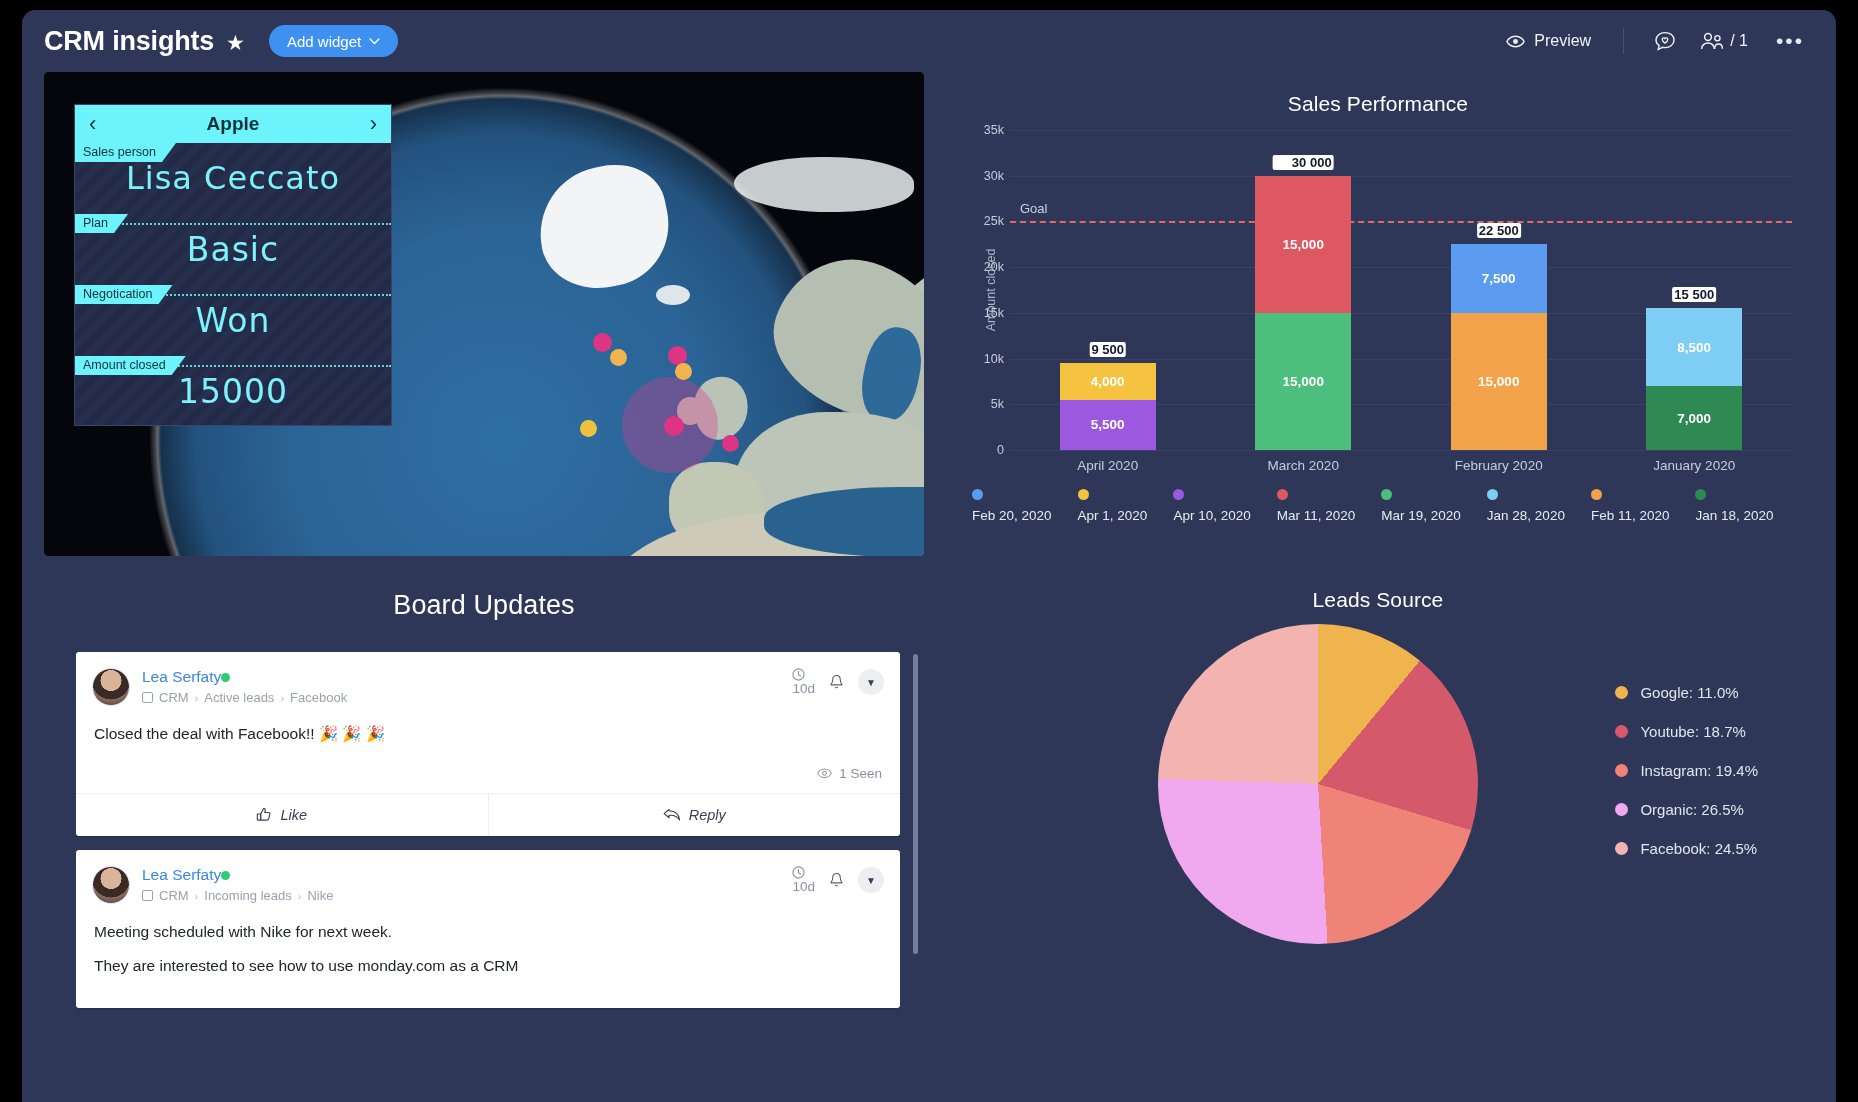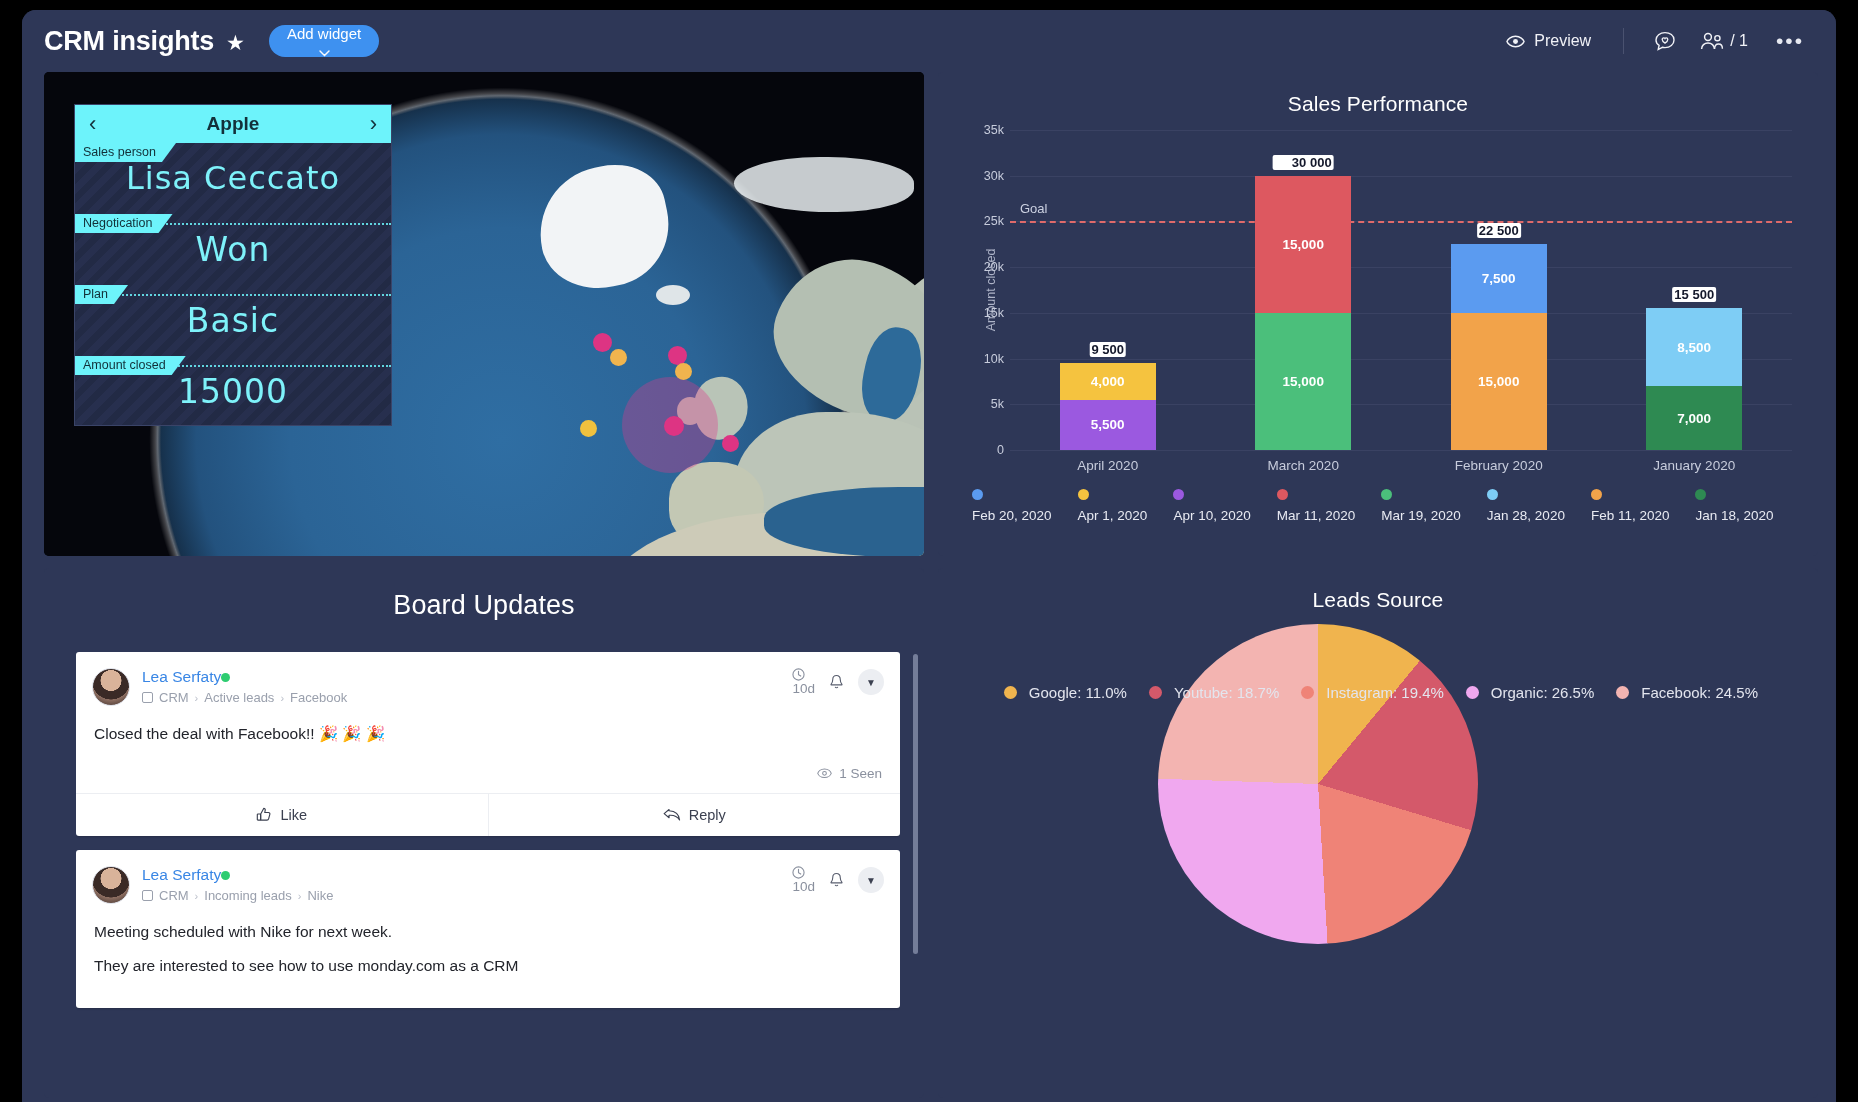--- a/index.html
+++ b/index.html
@@ -38,21 +38,20 @@
     background: #3e91f0;
     color: #fff;
     border: none;
     border-radius: 20px;
     height: 32px;
     padding: 0 18px;
     font-size: 15px;
     font-family: "Liberation Sans", sans-serif;
     display: flex; align-items: center; gap: 8px;
     cursor: pointer;
-    flex-direction: column;
   }
   .caret { font-size: 10px; opacity: .95; }
   .header-right {
     margin-left: auto;
     display: flex; align-items: center; gap: 0px;
     color: #e6e8f0;
   }
   .preview-btn {
     display: flex; align-items: center; gap: 9px;
     font-size: 16px; color: #f0f1f6; cursor: pointer;
@@ -223,33 +222,33 @@
   .chev-btn {
     width:26px; height:26px; border-radius:50%; background:#eceef2;
     display:flex; align-items:center; justify-content:center; color:#3b4050; font-size:10px;
     cursor:pointer;
   }
   .post-body { padding: 6px 18px 4px 18px; color:#22242b; font-size:15.5px; line-height:1.55; }
   .seen-row { display:flex; justify-content:flex-end; align-items:center; gap:7px; color:#8a909e; font-size:13.5px; padding: 16px 18px 12px 18px; }
   .post-actions { display:flex; border-top:1px solid #eceef2; }
   .act {
     flex:1; text-align:left; padding:13px 0; color:#3b4050; font-size:14.5px;
-    display:flex; align-items:center; justify-content:center; gap:8px; cursor:pointer;
+    display:flex; align-items:center; justify-content:center; gap:8px; cursor:pointer;font-style:italic;
   }
   .act + .act { border-left:1px solid #eceef2; }
   .scrollbar {
     position:absolute; right:6px; top:86px; width:5px; height:300px;
     background:#9aa3bd; border-radius:3px; opacity:.65;
   }
 
   
   .wx-pie { flex:1; height:100%; position:relative; }
   .pie-wrap { position:absolute; left:220px; top:56px; width:320px; height:320px; }
   .pie { width:320px; height:320px; border-radius:50%; }
-  .pie-legend { position:absolute; right:60px; top:116px; display:flex; flex-direction:row; gap:22px; }
+  .pie-legend { position:absolute; right:60px; top:116px; display:flex; flex-direction:column; gap:22px; }
   .pleg { display:flex; align-items:center; gap:12px; color:#e3e5ee; font-size:15px; }
   .pleg .dot { width:13px; height:13px; border-radius:50%; }
   svg { display:block; }
 </style>
 </head>
 <body>
 
 <div id="app">
 
   <div class="header">
@@ -332,27 +331,27 @@
             <span class="bat-title">Apple</span>
             <span class="arrow">›</span>
           </div>
 
           <div class="bat-row first">
             <span class="bat-tag">Sales person</span>
             <span class="bat-val">Lisa Ceccato</span>
           </div>
           <div class="bat-row">
             <span class="bat-dots"></span>
+            <span class="bat-tag">Plan</span>
+            <span class="bat-val">Basic</span>
+          </div>
+          <div class="bat-row">
+            <span class="bat-dots"></span>
             <span class="bat-tag">Negotication</span>
             <span class="bat-val">Won</span>
-          </div>
-          <div class="bat-row">
-            <span class="bat-dots"></span>
-            <span class="bat-tag">Plan</span>
-            <span class="bat-val">Basic</span>
           </div>
           <div class="bat-row">
             <span class="bat-dots"></span>
             <span class="bat-tag">Amount closed</span>
             <span class="bat-val">15000</span>
           </div>
         </div>
       </div>
 
       <div class="widget wx-chart">

